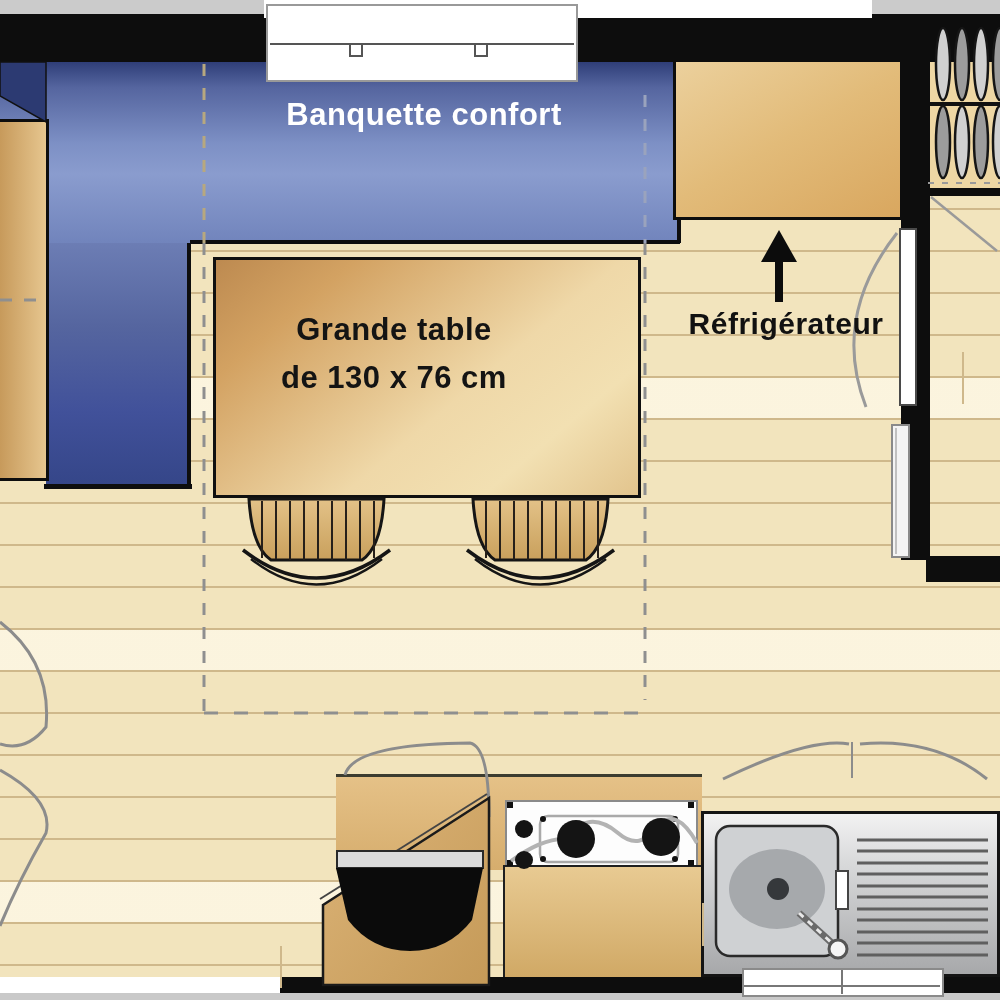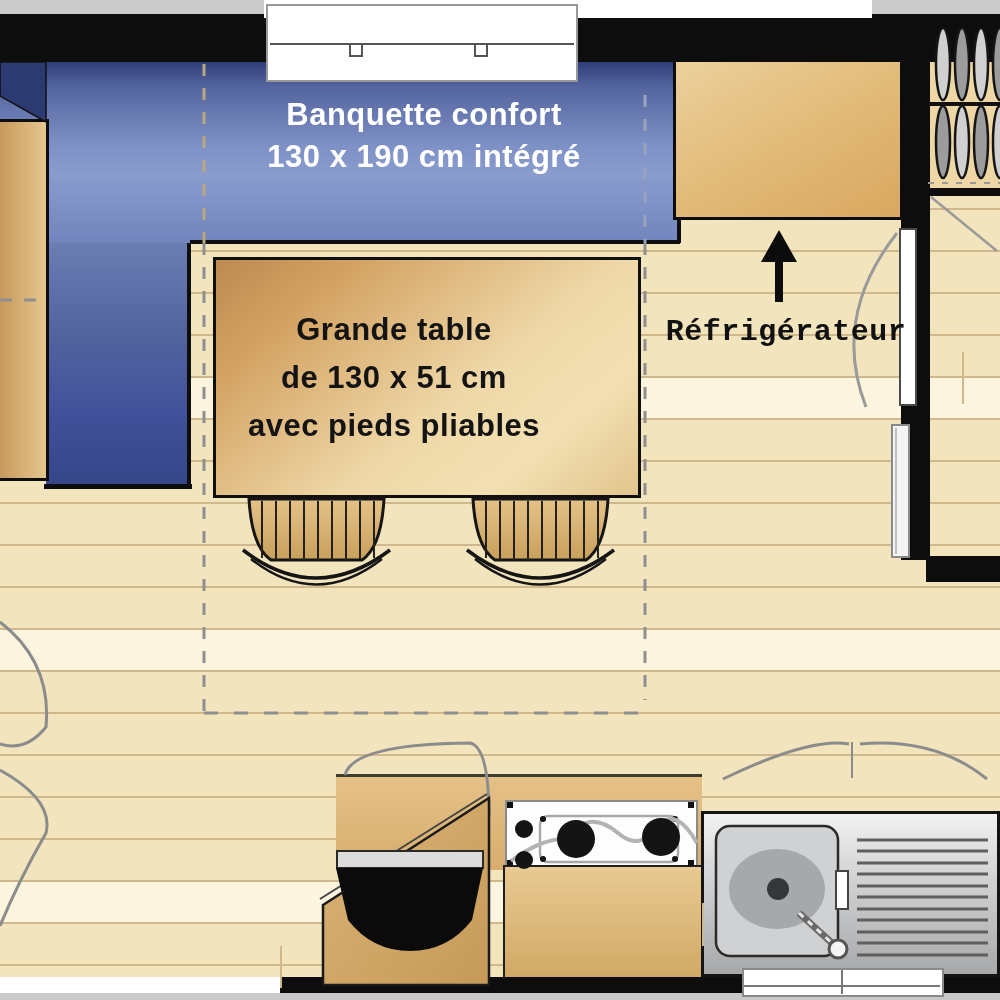--- a/index.html
+++ b/index.html
@@ -231,26 +231,24 @@
     </g>
 
     <g>
       <line x1="744" y1="986" x2="940" y2="986" stroke="#777777" stroke-width="2"></line>
       <line x1="842" y1="970" x2="842" y2="994" stroke="#777777" stroke-width="2"></line>
     </g>
   </svg>
 
   <div class="label" style="left:198px;top:94px;width:452px;line-height:42px;font-size:31px;color:#ffffff;">
     <span>Banquette confort</span>
-    <span>130 x 190 cm intégré</span>
   </div>
 
   <div class="label" style="left:216px;top:306px;width:356px;line-height:48px;font-size:31px;color:#141414;">
     <span>Grande table</span>
-    <span>de 130 x 51 cm</span>
-    <span>avec pieds pliables</span>
+    <span>de 130 x 76 cm</span>
   </div>
 
-  <div class="label" style="left:652px;top:310px;width:268px;line-height:44px;font-size:30px;color:#111111;font-family:Liberation Mono, monospace;">
+  <div class="label" style="left:652px;top:302px;width:268px;line-height:44px;font-size:30px;color:#111111;">
     <span>Réfrigérateur</span>
   </div>
 
 </div>
 
 </body></html>

